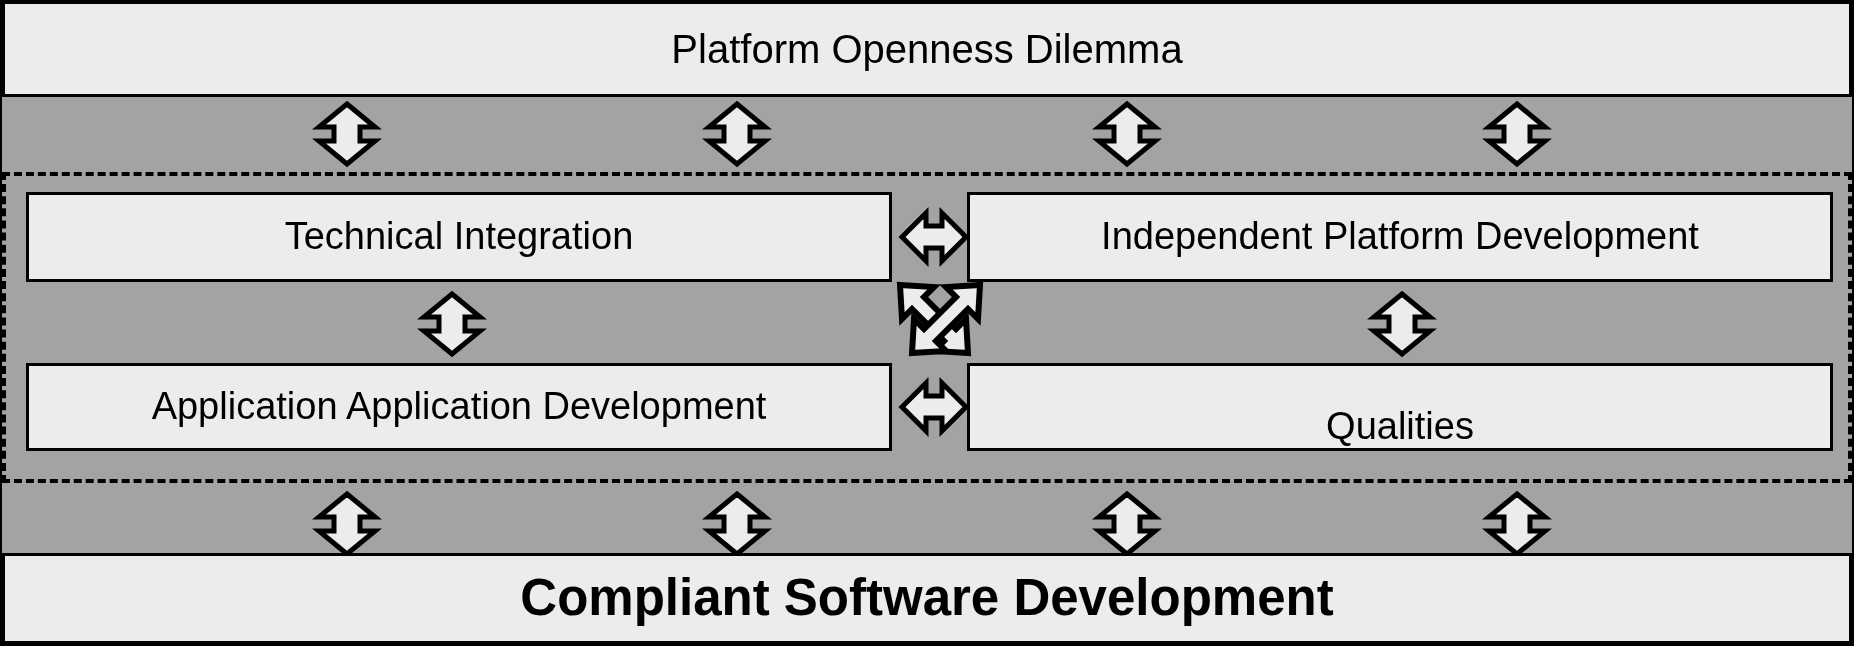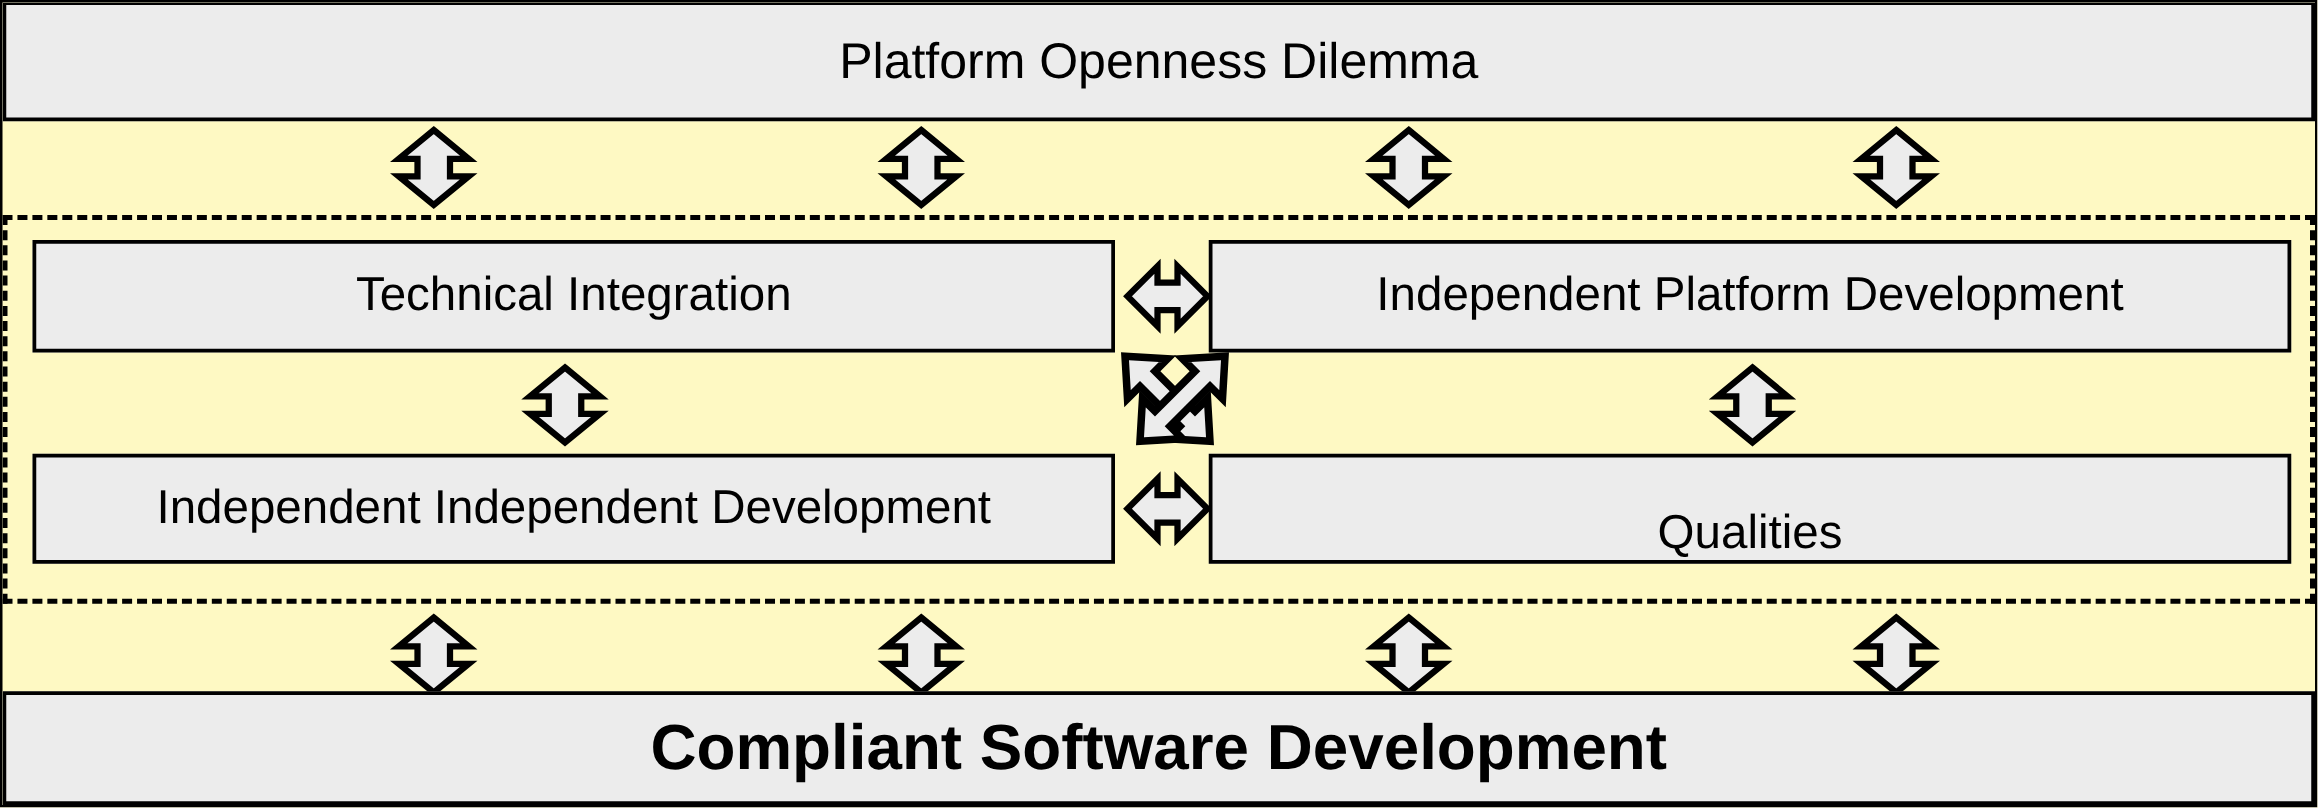--- a/index.html
+++ b/index.html
@@ -7,21 +7,21 @@
     padding: 0;
     background: #ffffff;
   }
   body {
     font-family: "Liberation Sans", sans-serif;
   }
   #canvas {
     position: relative;
     width: 1854px;
     height: 646px;
-    background: #fef9c3;
+    background: #a3a3a3;
     box-sizing: border-box;
     border: 2px solid #000000;
     overflow: hidden;
   }
   .box {
     position: absolute;
     box-sizing: border-box;
     background: #ececec;
     border: 3px solid #000000;
     display: flex;
@@ -156,21 +156,21 @@
   <div id="dashed-region"></div>
 
   <div class="box inner-box" id="box-independent-platform">
     <span>Independent Platform Development</span>
   </div>
   <div class="box inner-box" id="box-tech-integration">
     <span>Technical Integration</span>
   </div>
 
   <div class="box inner-box" id="box-independent-application">
-    <span>Independent Independent Development</span>
+    <span>Application Application Development</span>
   </div>
   <div class="box inner-box" id="box-qualities">
     <span>Qualities</span>
   </div>
 
   <div class="arrow arrow-h" style="left:897px; top:207px;">
     <svg viewBox="0 0 70 56" width="70" height="56">
       <polygon class="ar-fill" points="3,28 27,4 27,17 43,17 43,4 67,28 43,52 43,39 27,39 27,52"></polygon>
     </svg>
   </div>

